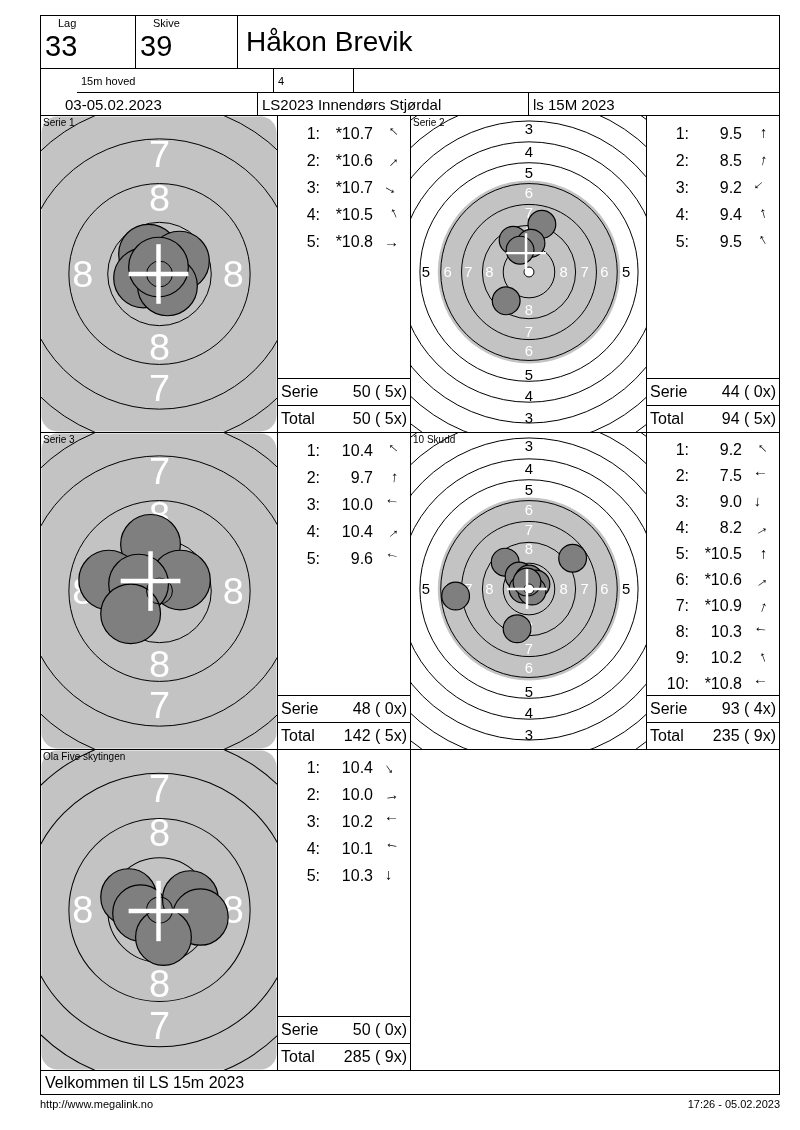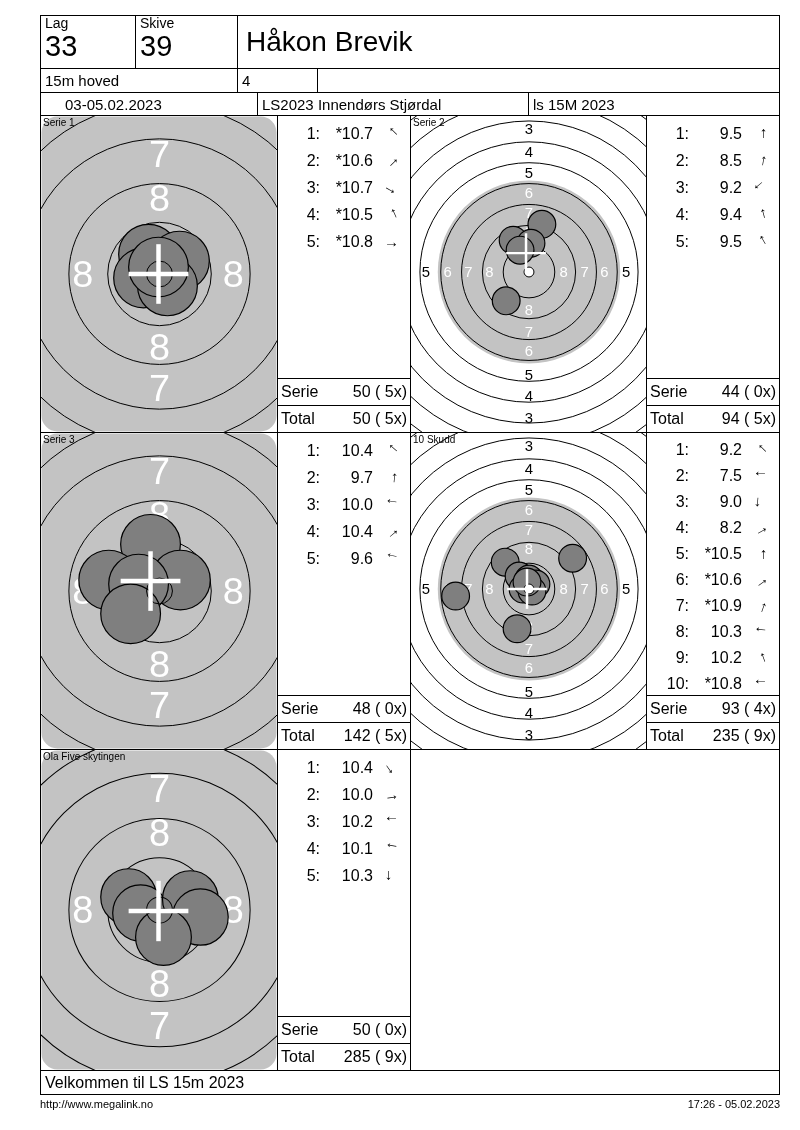--- a/index.html
+++ b/index.html
@@ -6,23 +6,23 @@
   html,body { width:800px; height:1130px; background:#fff; font-family:"Liberation Sans", sans-serif; color:#000; position:relative; }
   .sheet { position:absolute; left:40px; top:15px; width:740px; height:1080px; border:1px solid #000; background:#fff; }
 
   
   .hrow { display:flex; border-bottom:1px solid #000; }
   .hcell { border-right:1px solid #000; overflow:hidden; }
   .row1 { height:53px; }
   .cell-lag { width:95px; padding:1px 0 0 4px; }
   .cell-skive { width:102px; padding:1px 0 0 4px; }
   .cell-name { flex:1; border-right:none; display:flex; align-items:center; padding-left:8px; font-size:28px; }
-  .minilabel { display:block; font-size:14px; line-height:12px; }
+  .minilabel { display:block; font-size:11px; line-height:12px;margin-left:13px; }
   .bigval { display:block; font-size:29px; line-height:34px; }
-  .row2 { height:24px; font-size:15px; }
+  .row2 { height:24px; font-size:11px;margin-left:36px; }
   .row3 { height:23px; font-size:15px; }
   .row2 .hcell, .row3 .hcell { display:flex; align-items:center; padding-left:4px; }
   .c-disc { width:197px; }
   .c-club { width:385px; }
   .c-class { width:80px; }
   .c-sp { flex:1; border-right:none; }
   .c-date { width:197px;margin-left:20px; }
   .c-event { width:271px; }
   .c-event2 { flex:1; border-right:none; }
 

